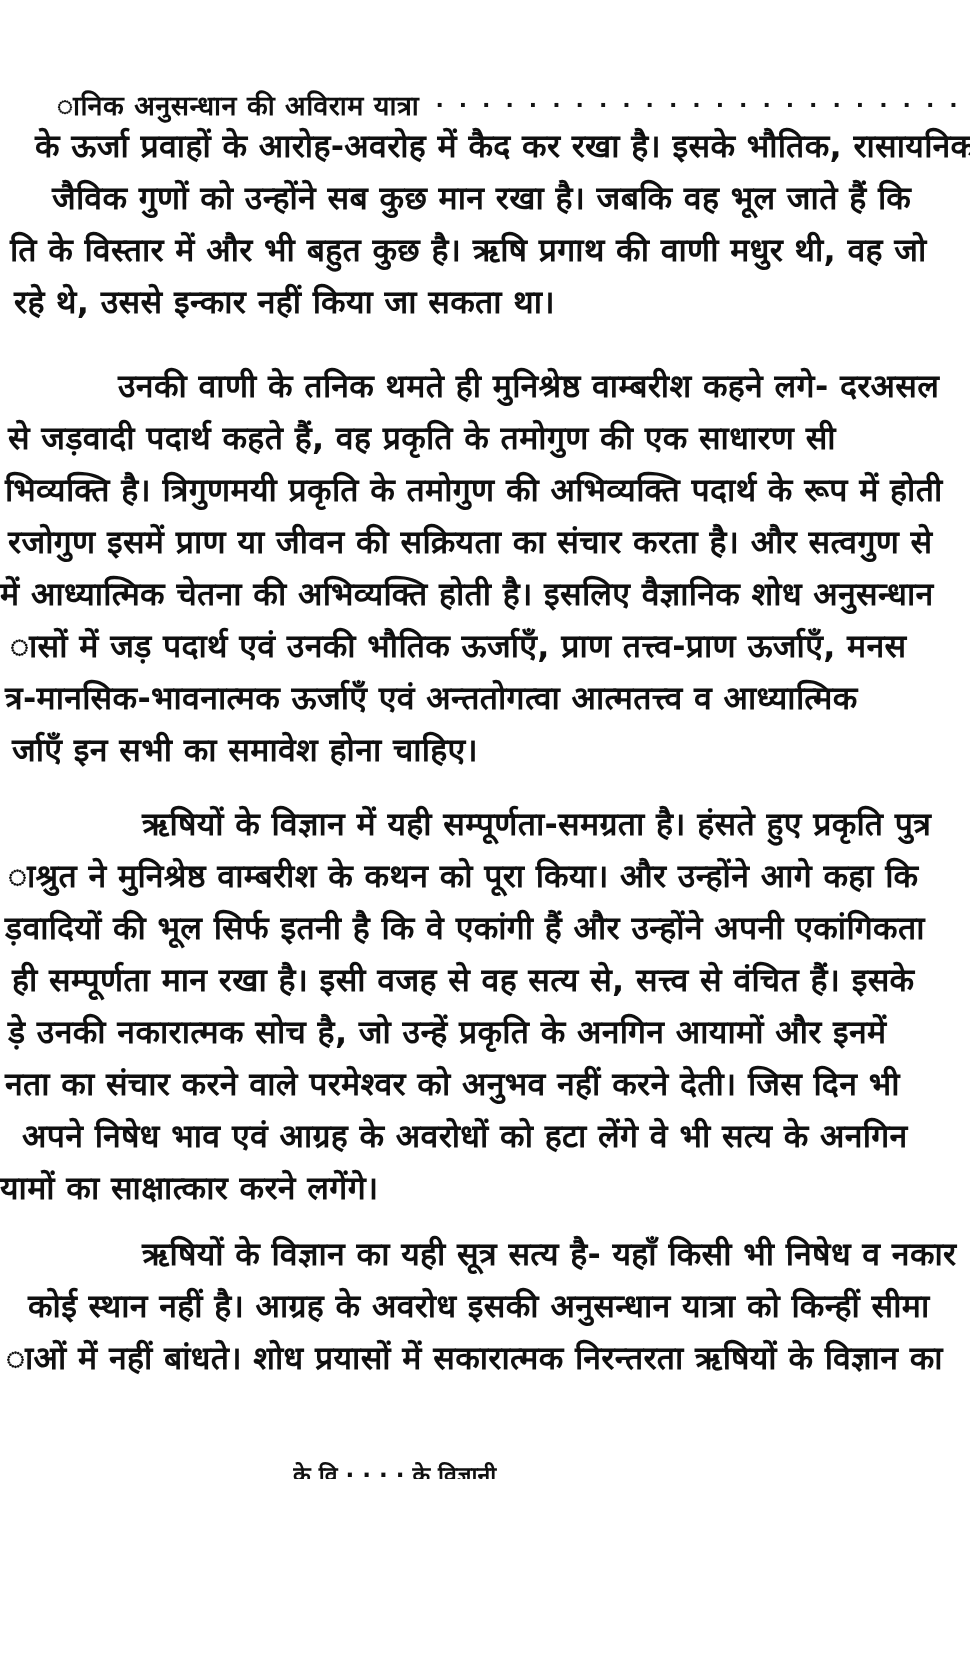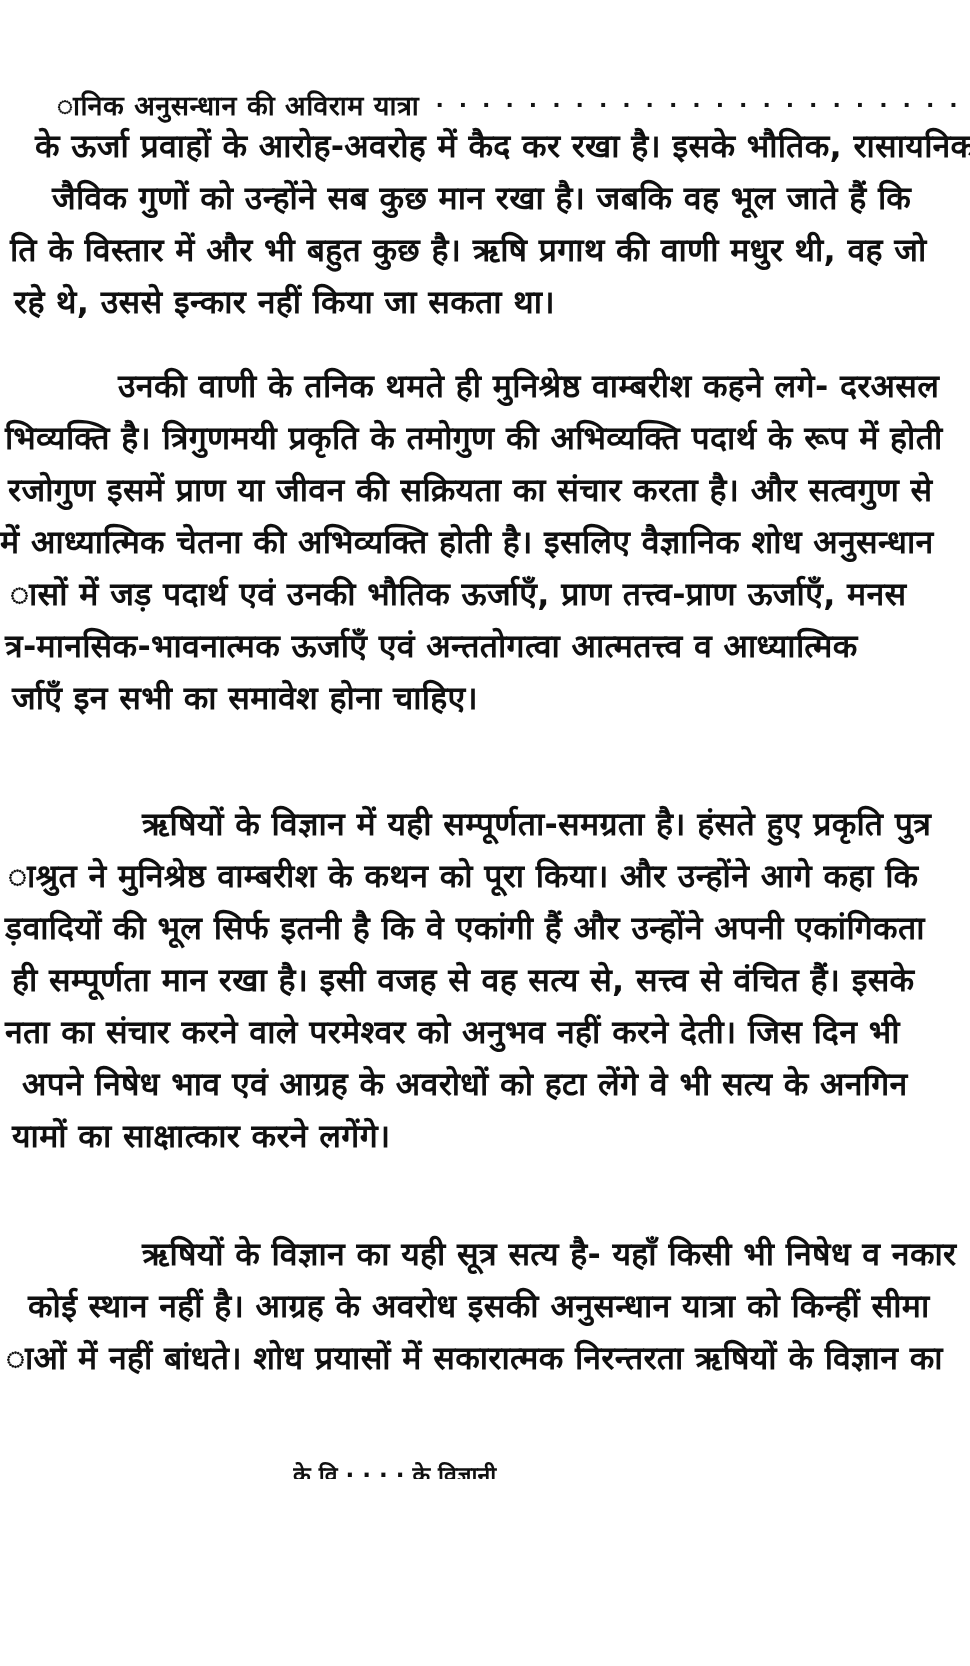--- a/index.html
+++ b/index.html
@@ -61,36 +61,38 @@
 
   <div class="para p1">
     <div class="line" style="margin-left:35px">के ऊर्जा प्रवाहों के आरोह-अवरोह में कैद कर रखा है। इसके भौतिक, रासायनिक</div>
     <div class="line" style="margin-left:52px">जैविक गुणों को उन्होंने सब कुछ मान रखा है। जबकि वह भूल जाते हैं कि</div>
     <div class="line" style="margin-left:10px">ति के विस्तार में और भी बहुत कुछ है। ऋषि प्रगाथ की वाणी मधुर थी, वह जो</div>
     <div class="line" style="margin-left:14px">रहे थे, उससे इन्कार नहीं किया जा सकता था।</div>
   </div>
 
   <div class="para p2">
     <div class="line" style="margin-left:118px">उनकी वाणी के तनिक थमते ही मुनिश्रेष्ठ वाम्बरीश कहने लगे- दरअसल</div>
+    <div class="line" style="margin-left:8px">से जड़वादी पदार्थ कहते हैं, वह प्रकृति के तमोगुण की एक साधारण सी</div>
     <div class="line" style="margin-left:5px">भिव्यक्ति है। त्रिगुणमयी प्रकृति के तमोगुण की अभिव्यक्ति पदार्थ के रूप में होती</div>
     <div class="line" style="margin-left:8px">रजोगुण इसमें प्राण या जीवन की सक्रियता का संचार करता है। और सत्वगुण से</div>
     <div class="line" style="">में आध्यात्मिक चेतना की अभिव्यक्ति होती है। इसलिए वैज्ञानिक शोध अनुसन्धान</div>
     <div class="line" style="margin-left:10px">ासों में जड़ पदार्थ एवं उनकी भौतिक ऊर्जाएँ, प्राण तत्त्व-प्राण ऊर्जाएँ, मनस</div>
     <div class="line" style="margin-left:5px">त्र-मानसिक-भावनात्मक ऊर्जाएँ एवं अन्ततोगत्वा आत्मतत्त्व व आध्यात्मिक</div>
     <div class="line" style="margin-left:12px">र्जाएँ इन सभी का समावेश होना चाहिए।</div>
   </div>
 
   <div class="para p3">
     <div class="line" style="margin-left:142px">ऋषियों के विज्ञान में यही सम्पूर्णता-समग्रता है। हंसते हुए प्रकृति पुत्र</div>
     <div class="line" style="margin-left:8px">ाश्रुत ने मुनिश्रेष्ठ वाम्बरीश के कथन को पूरा किया। और उन्होंने आगे कहा कि</div>
     <div class="line" style="margin-left:5px">ड़वादियों की भूल सिर्फ इतनी है कि वे एकांगी हैं और उन्होंने अपनी एकांगिकता</div>
     <div class="line" style="margin-left:12px">ही सम्पूर्णता मान रखा है। इसी वजह से वह सत्य से, सत्त्व से वंचित हैं। इसके</div>
+    <div class="line" style="margin-left:8px">ड़े उनकी नकारात्मक सोच है, जो उन्हें प्रकृति के अनगिन आयामों और इनमें</div>
     <div class="line" style="margin-left:5px">नता का संचार करने वाले परमेश्वर को अनुभव नहीं करने देती। जिस दिन भी</div>
     <div class="line" style="margin-left:22px">अपने निषेध भाव एवं आग्रह के अवरोधों को हटा लेंगे वे भी सत्य के अनगिन</div>
-    <div class="line" style="margin-left:12px">यामों का साक्षात्कार करने लगेंगे।</div>
+    <div class="line" style="">यामों का साक्षात्कार करने लगेंगे।</div>
   </div>
 
   <div class="para p4">
     <div class="line" style="margin-left:142px">ऋषियों के विज्ञान का यही सूत्र सत्य है- यहाँ किसी भी निषेध व नकार</div>
     <div class="line" style="margin-left:28px">कोई स्थान नहीं है। आग्रह के अवरोध इसकी अनुसन्धान यात्रा को किन्हीं सीमा</div>
     <div class="line" style="margin-left:6px">ाओं में नहीं बांधते। शोध प्रयासों में सकारात्मक निरन्तरता ऋषियों के विज्ञान का</div>
   </div>
 
   <div class="footer-clip">
     <span>के वि · · · · के विज्ञानी</span>

